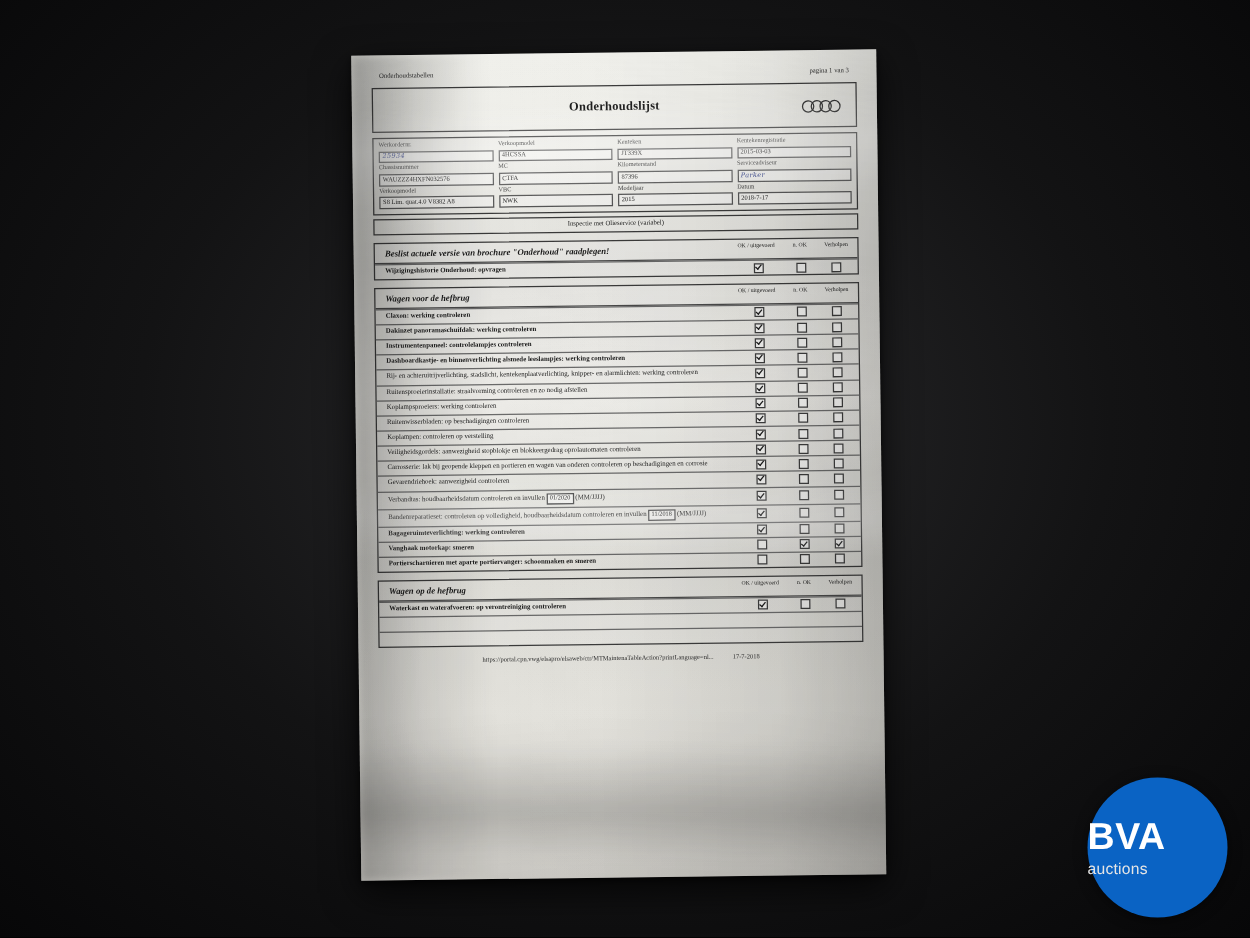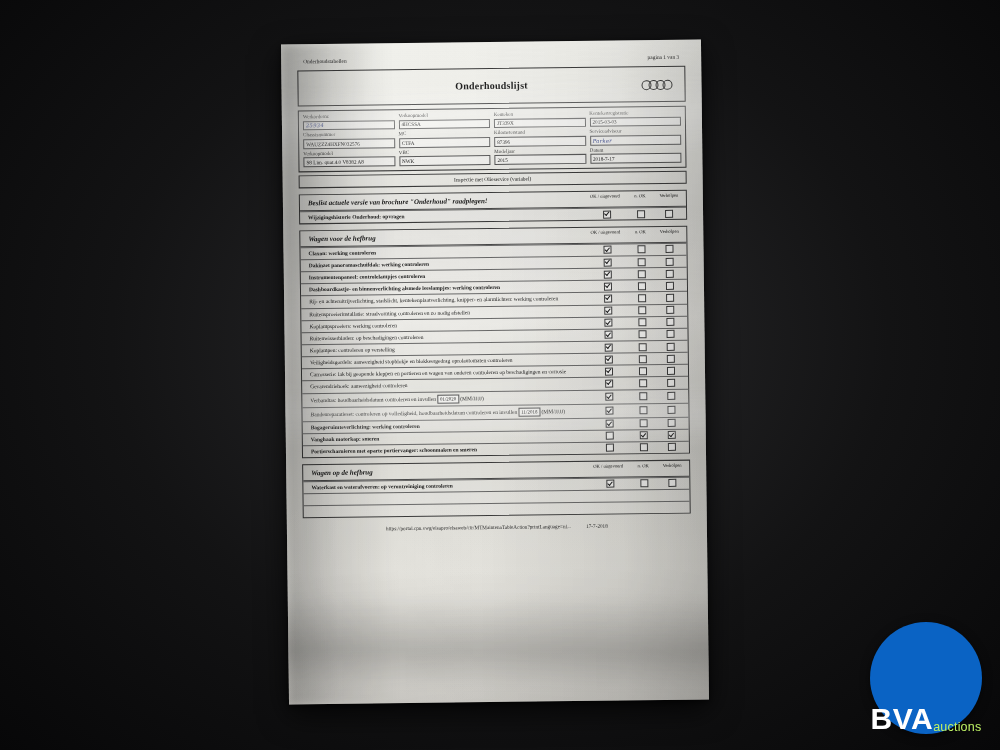--- a/index.html
+++ b/index.html
@@ -265,34 +265,34 @@
   #bva {
     position: absolute;
     right: 18px;
     bottom: 16px;
     width: 112px;
     height: 112px;
     border-radius: 50%;
     background: #0a63c4;
     box-shadow: 0 2px 10px rgba(0,0,0,0.5);
     display: flex;
-    flex-direction: row;
-    align-items: flex-end;
+    flex-direction: column;
+    align-items: flex-start;
     justify-content: center;
     font-family: "Liberation Sans", sans-serif;
   }
   #bva .b1 {
     color: #ffffff;
     font-size: 30px;
     font-weight: bold;
     letter-spacing: 0.5px;
     line-height: 1;
   }
   #bva .b2 {
-    color: #bef264;
+    color: #e5e5e5;
     font-size: 12.5px;
     letter-spacing: 0.2px;
     margin-top: 3px;
   }
 </style>
 </head>
 <body>
 
 <div id="stage">
 

